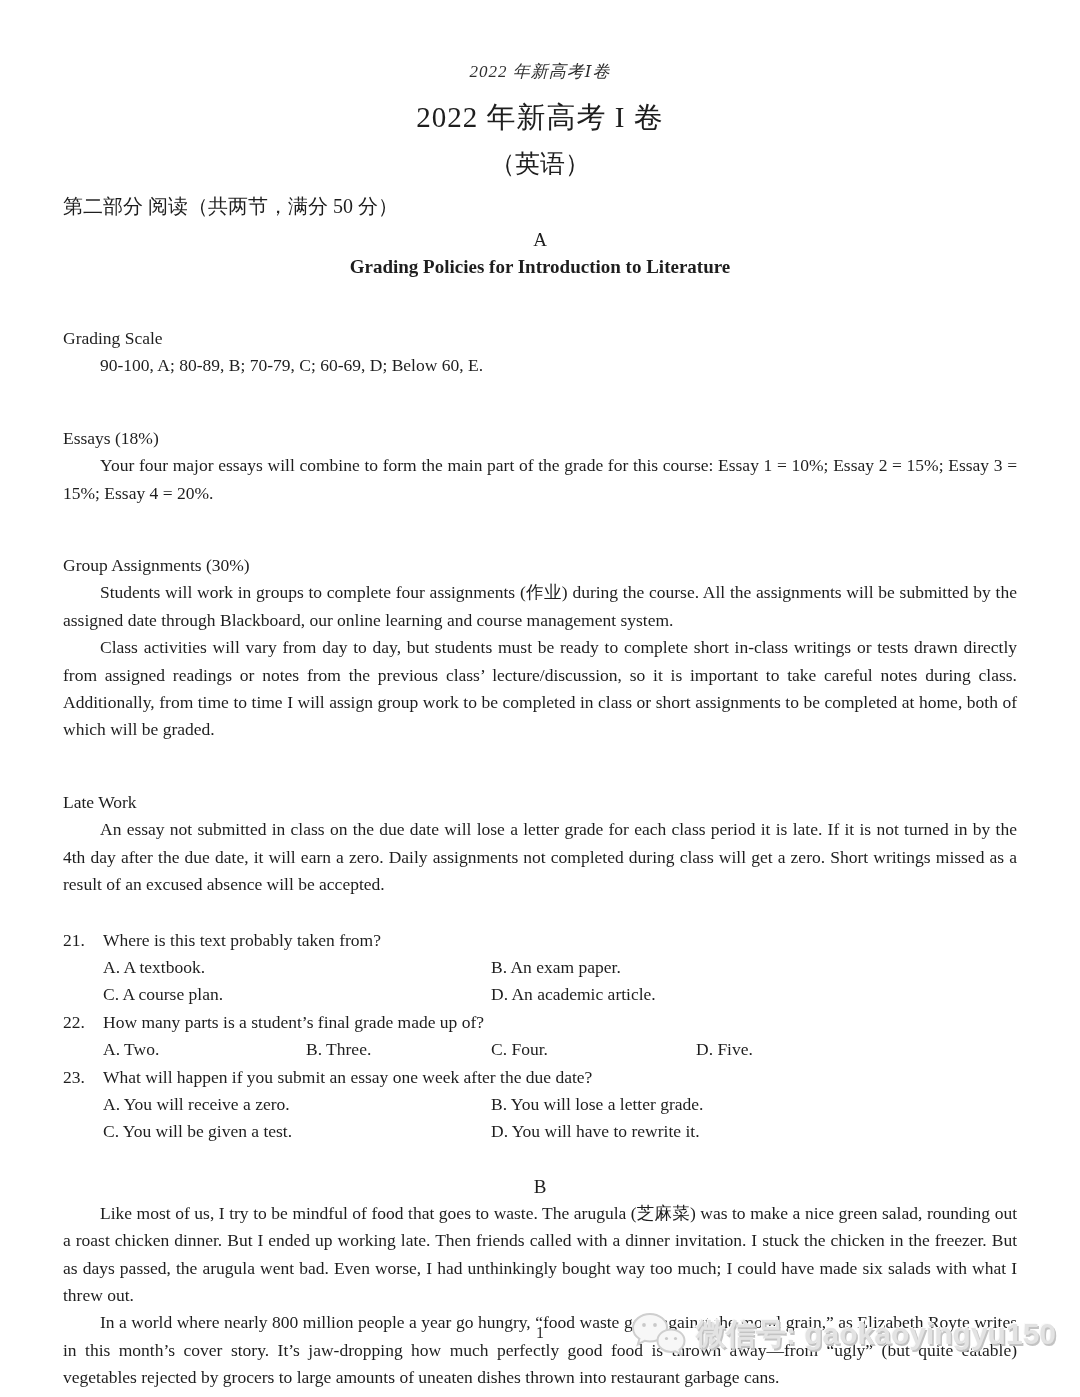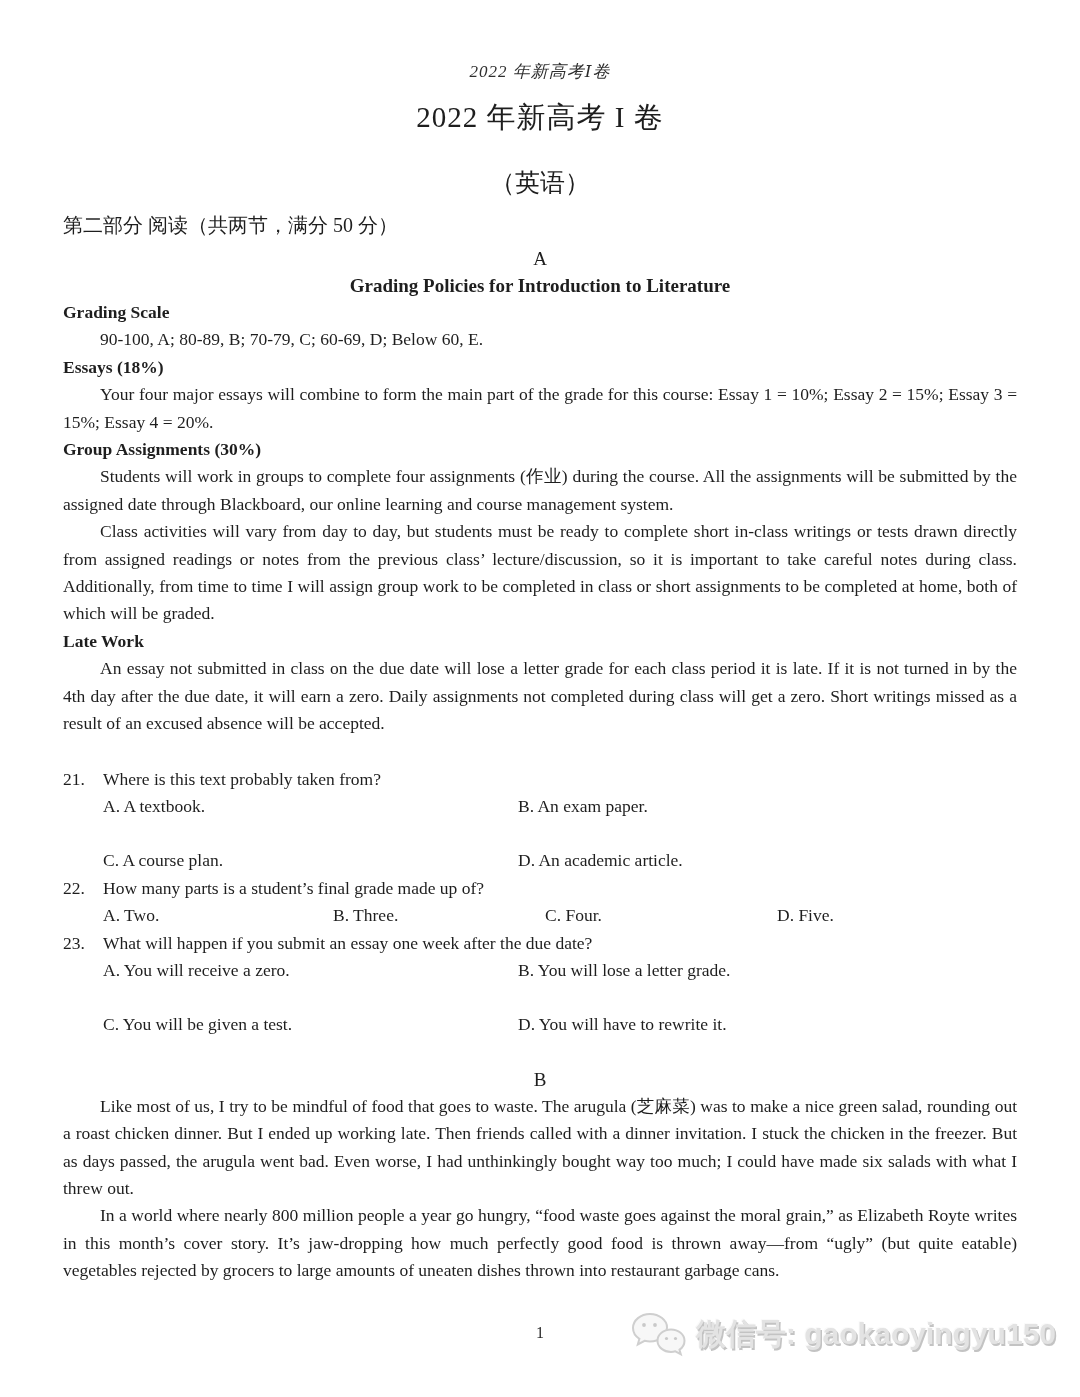--- a/index.html
+++ b/index.html
@@ -25,21 +25,21 @@
     text-align:center;
     font-size:29px;
     font-weight:normal;
     letter-spacing:1px;
     margin-top:18px;
     line-height:34px;
   }
   .subtitle {
     text-align:center;
     font-size:25px;
-    margin-top:34px;
+    margin-top:15px;
     line-height:30px;
   }
   .section-heading {
     font-size:20px;
     margin-top:14px;
     line-height:26px;
   }
 
   .passage-label {
     text-align:center;
@@ -49,30 +49,30 @@
   }
   .passage-title {
     text-align:center;
     font-size:19px;
     font-weight:bold;
     line-height:27px;
   }
 
   .body-text { font-size:17.5px; line-height:27.4px; }
   .block { text-align:justify; }
-  .block.heading { font-weight:bold; text-align:left; }
+  .block.heading { font-weight:normal; text-align:left;margin-top:45px; }
   .block.para { text-indent:37px; }
   .block.indent { text-indent:37px; text-align:left; }
 
   .questions { margin-top:28px; }
   .question { }
   .q-line { display:flex; }
   .q-num { width:40px; flex:0 0 40px; }
   .q-text { flex:1; }
-  .opts { padding-left:40px; display:grid;gap:27px; }
+  .opts { padding-left:40px; display:grid; }
   .opts.two { grid-template-columns:388px 1fr; }
   .opts.four { grid-template-columns:203px 185px 205px 1fr; }
 
   .passage-b-label { margin-top:27px; }
   .pb-para { text-indent:37px; text-align:justify; }
 
   .page-number {
     position:absolute;
     left:0; right:0;
     bottom:55px;

